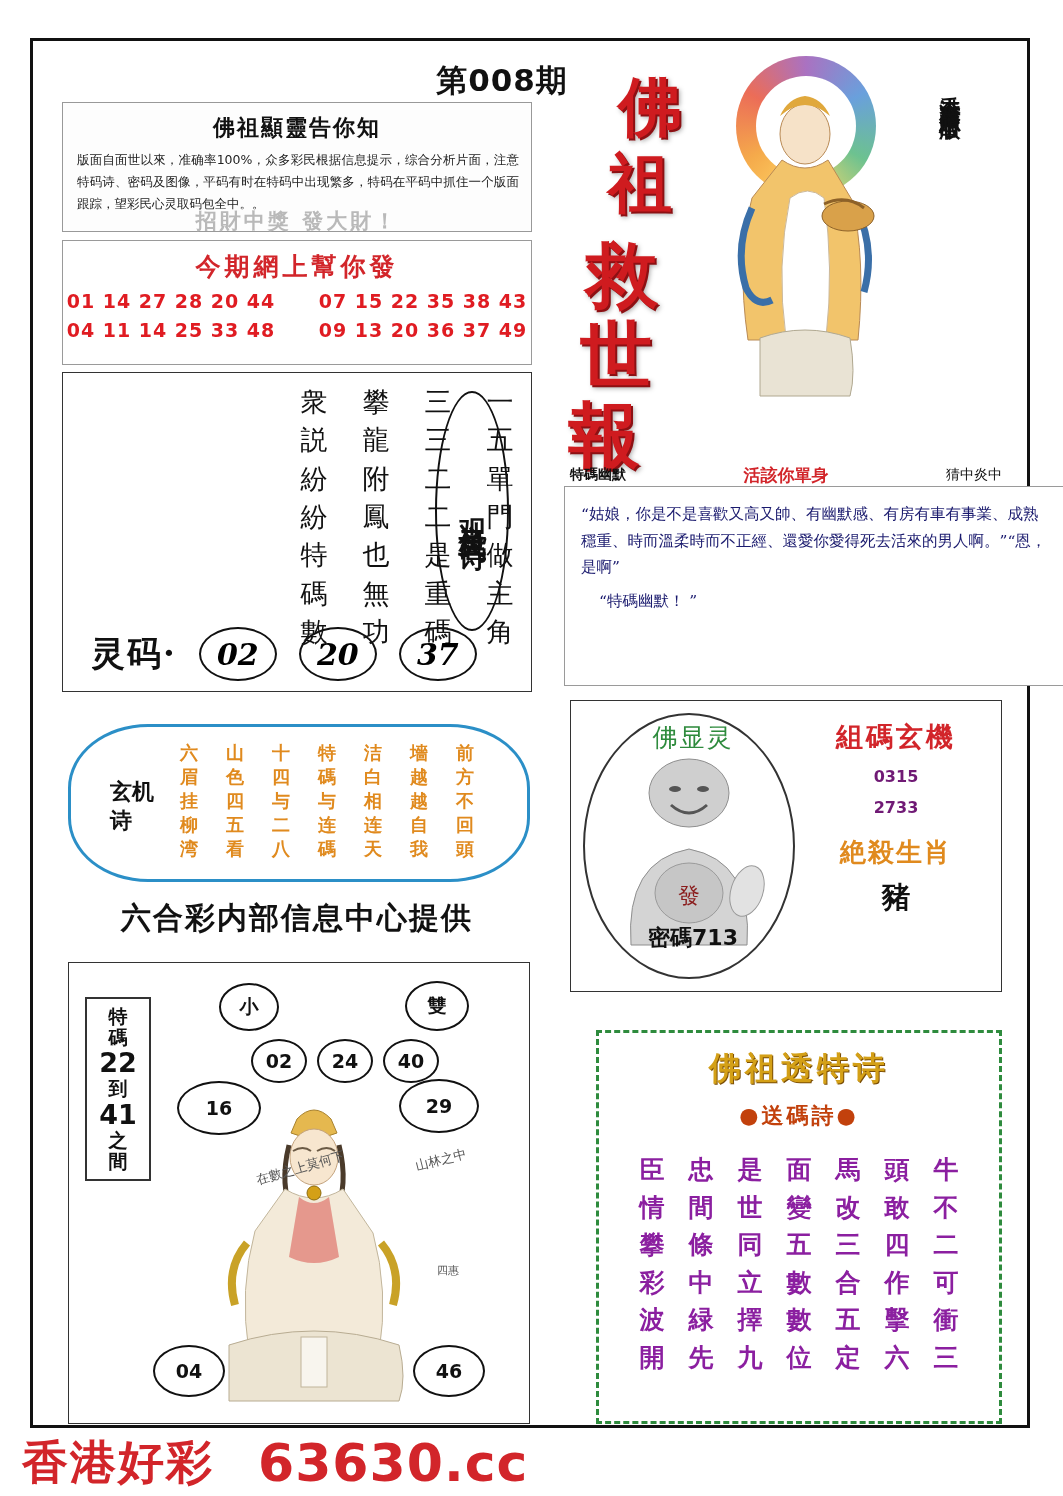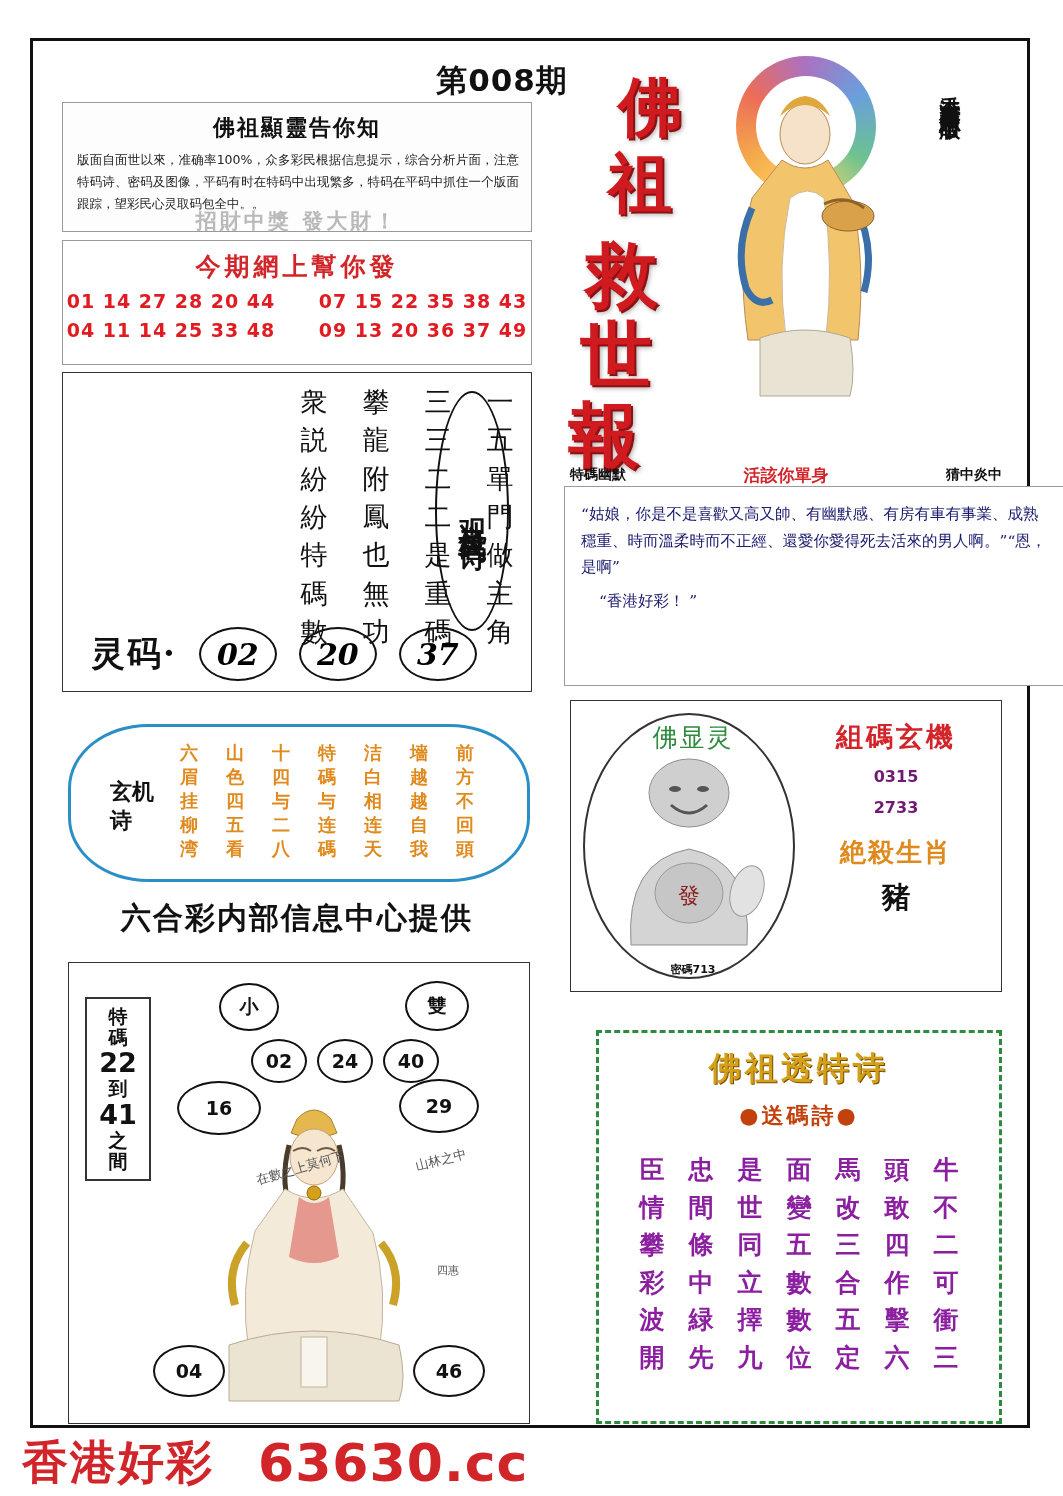--- a/index.html
+++ b/index.html
@@ -35,21 +35,21 @@
   .brand-3{position:absolute;left:46px;top:170px;font-size:72px;}
   .brand-4{position:absolute;left:40px;top:250px;font-size:72px;}
   .brand-5{position:absolute;left:28px;top:330px;font-size:72px;}
 
   .vert-pub{position:absolute;left:928px;top:80px;width:34px;font-size:21px;line-height:1.22;color:#111;font-weight:bold;writing-mode:vertical-rl;text-orientation:upright;letter-spacing:2px;}
 
   
   .humour-head{position:absolute;left:570px;top:462px;width:432px;height:26px;display:flex;align-items:center;justify-content:space-between;font-size:14px;}
   .hh-l{color:#111;font-weight:bold;}
   .hh-c{color:#d2252a;font-weight:bold;font-size:17px;}
-  .hh-r{color:#111;font-weight:bold;}
+  .hh-r{color:#111;font-weight:normal;}
   .humour-box{position:absolute;left:564px;top:486px;width:501px;height:200px;border:1px solid #9a9a9a;background:#fff;box-sizing:border-box;padding:14px 16px;}
   .humour-box p{margin:0 0 7px 0;font-size:15.5px;line-height:1.72;color:#1a1a6e;font-family:"DejaVu Serif","Liberation Serif",serif;}
   .humour-last{text-indent:18px;}
 
   
   .poem-box{position:absolute;left:62px;top:372px;width:470px;height:320px;border:1px solid #333;background:#fff;box-sizing:border-box;}
   .poem-cols{position:absolute;left:0;top:10px;width:100%;height:250px;display:flex;flex-direction:row-reverse;justify-content:flex-start;padding-left:18px;box-sizing:border-box;}
   .poem-col{width:62px;display:flex;flex-direction:column;align-items:center;font-size:27px;line-height:1.42;color:#111;font-family:"DejaVu Serif","Liberation Serif",serif;}
   .oval-title{position:absolute;right:22px;top:18px;width:70px;height:236px;border:2px solid #111;border-radius:50%/50%;display:flex;align-items:center;justify-content:center;}
   .oval-title span{writing-mode:vertical-rl;text-orientation:upright;font-size:28px;font-weight:bold;letter-spacing:6px;font-family:"DejaVu Serif","Liberation Serif",serif;color:#111;}
@@ -61,21 +61,21 @@
   .cloud-box{position:absolute;left:68px;top:724px;width:462px;height:158px;border:3px solid #2b8fc7;border-radius:80px/64px;background:#fff;box-sizing:border-box;}
   .cloud-cols{position:absolute;left:0;top:14px;width:100%;height:130px;display:flex;flex-direction:row-reverse;justify-content:center;}
   .cloud-col{width:46px;display:flex;flex-direction:column;align-items:center;font-size:18px;line-height:1.34;color:#e08a1e;font-family:"DejaVu Serif","Liberation Serif",serif;font-weight:bold;}
   .cloud-title{width:56px;display:flex;flex-direction:column;align-items:center;justify-content:center;font-size:22px;line-height:1.3;color:#111;font-weight:bold;font-family:"DejaVu Serif","Liberation Serif",serif;}
   .provider{position:absolute;left:62px;top:898px;width:470px;text-align:center;font-size:30px;font-weight:bold;color:#111;letter-spacing:2px;font-family:"DejaVu Sans",sans-serif;}
 
   
   .zuma-box{position:absolute;left:570px;top:700px;width:432px;height:292px;border:1px solid #333;background:#fff;box-sizing:border-box;}
   .zuma-oval{position:absolute;left:12px;top:12px;width:208px;height:262px;border:2px solid #333;border-radius:50%;overflow:hidden;background:#fff;}
   .zuma-head{position:absolute;left:18px;top:6px;width:180px;text-align:center;font-size:25px;font-weight:normal;color:#2e8b3d;font-family:"DejaVu Serif","Liberation Serif",serif;letter-spacing:2px;}
-  .zuma-code{position:absolute;left:18px;bottom:0;width:180px;text-align:center;font-size:11px;color:#111;font-weight:bold;}
+  .zuma-code{position:absolute;left:18px;bottom:24px;width:180px;text-align:center;font-size:22px;color:#111;font-weight:bold;}
   .zuma-right{position:absolute;left:230px;top:18px;width:190px;text-align:center;}
   .zuma-title{font-size:27px;font-weight:bold;color:#d2252a;letter-spacing:3px;font-family:"DejaVu Serif","Liberation Serif",serif;}
   .zuma-nums{display:flex;justify-content:center;font-size:16px;font-weight:bold;color:#701a75;margin-top:12px;}
   .zuma-sub{font-size:26px;font-weight:bold;color:#e08a1e;margin-top:18px;letter-spacing:2px;font-family:"DejaVu Serif","Liberation Serif",serif;}
   .zuma-animal{font-size:29px;font-weight:bold;color:#111;margin-top:8px;font-family:"DejaVu Serif","Liberation Serif",serif;}
 
   
   .pic-box{position:absolute;left:68px;top:962px;width:462px;height:462px;border:1px solid #333;background:#fff;box-sizing:border-box;overflow:hidden;}
   .tag-box{position:absolute;left:16px;top:34px;width:62px;height:180px;border:2px solid #333;background:#fff;display:flex;flex-direction:column;align-items:center;justify-content:center;font-size:19px;line-height:1.12;font-weight:bold;color:#111;}
   .tag-box .big{font-size:27px;}
@@ -217,21 +217,21 @@
     </div>
   </div>
 
   <div class="humour-head">
     <span class="hh-l">特碼幽默</span>
     <span class="hh-c">活該你單身</span>
     <span class="hh-r">猜中炎中</span>
   </div>
   <div class="humour-box">
     <p>“姑娘，你是不是喜歡又高又帥、有幽默感、有房有車有事業、成熟穩重、時而溫柔時而不正經、還愛你愛得死去活來的男人啊。”“恩，是啊”</p>
-    <p class="humour-last">“香港好彩！ ”</p>
+    <p class="humour-last">“特碼幽默！ ”</p>
   </div>
 
   <div class="cloud-box">
     <div class="cloud-cols">
       <div class="cloud-col">
         <span>前</span>
         <span>方</span>
         <span>不</span>
         <span>回</span>
         <span>頭</span>

